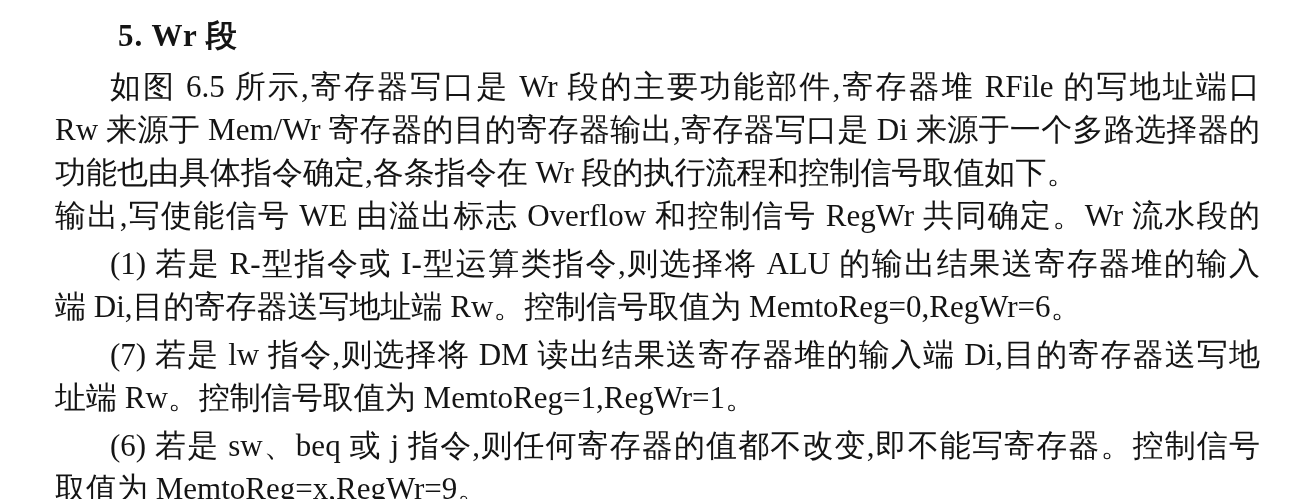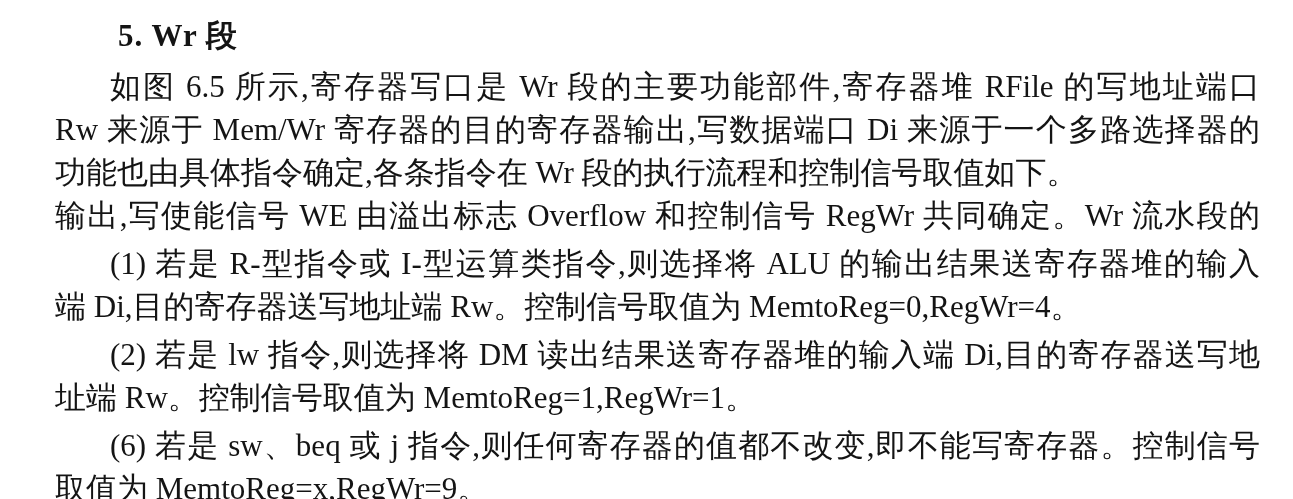--- a/index.html
+++ b/index.html
@@ -50,30 +50,30 @@
   }
 </style>
 </head>
 <body>
 
 <div class="page">
   <h1 class="heading">5. Wr 段</h1>
 
   <div class="line justify indent">如图 6.5 所示,寄存器写口是 Wr 段的主要功能部件,寄存器堆 RFile 的写地址端口</div>
 
-  <div class="line justify">Rw 来源于 Mem/Wr 寄存器的目的寄存器输出,写数据端口 Di 来源于一个多路选择器的</div>
+  <div class="line justify">Rw 来源于 Mem/Wr 寄存器的目的寄存器输出,寄存器写口是 Di 来源于一个多路选择器的</div>
 
   <div class="line">功能也由具体指令确定,各条指令在 Wr 段的执行流程和控制信号取值如下。</div>
 
   <div class="line justify">输出,写使能信号 WE 由溢出标志 Overflow 和控制信号 RegWr 共同确定。Wr 流水段的</div>
 
   <div class="line justify indent para-gap">(1) 若是 R-型指令或 I-型运算类指令,则选择将 ALU 的输出结果送寄存器堆的输入</div>
 
-  <div class="line">端 Di,目的寄存器送写地址端 Rw。控制信号取值为 MemtoReg=0,RegWr=4。</div>
+  <div class="line">端 Di,目的寄存器送写地址端 Rw。控制信号取值为 MemtoReg=0,RegWr=6。</div>
 
-  <div class="line justify indent para-gap">(2) 若是 lw 指令,则选择将 DM 读出结果送寄存器堆的输入端 Di,目的寄存器送写地</div>
+  <div class="line justify indent para-gap">(7) 若是 lw 指令,则选择将 DM 读出结果送寄存器堆的输入端 Di,目的寄存器送写地</div>
 
   <div class="line">址端 Rw。控制信号取值为 MemtoReg=1,RegWr=1。</div>
 
   <div class="line justify indent para-gap">(6) 若是 sw、beq 或 j 指令,则任何寄存器的值都不改变,即不能写寄存器。控制信号</div>
 
   <div class="line">取值为 MemtoReg=x,RegWr=9。</div>
 </div>
 
 </body></html>

